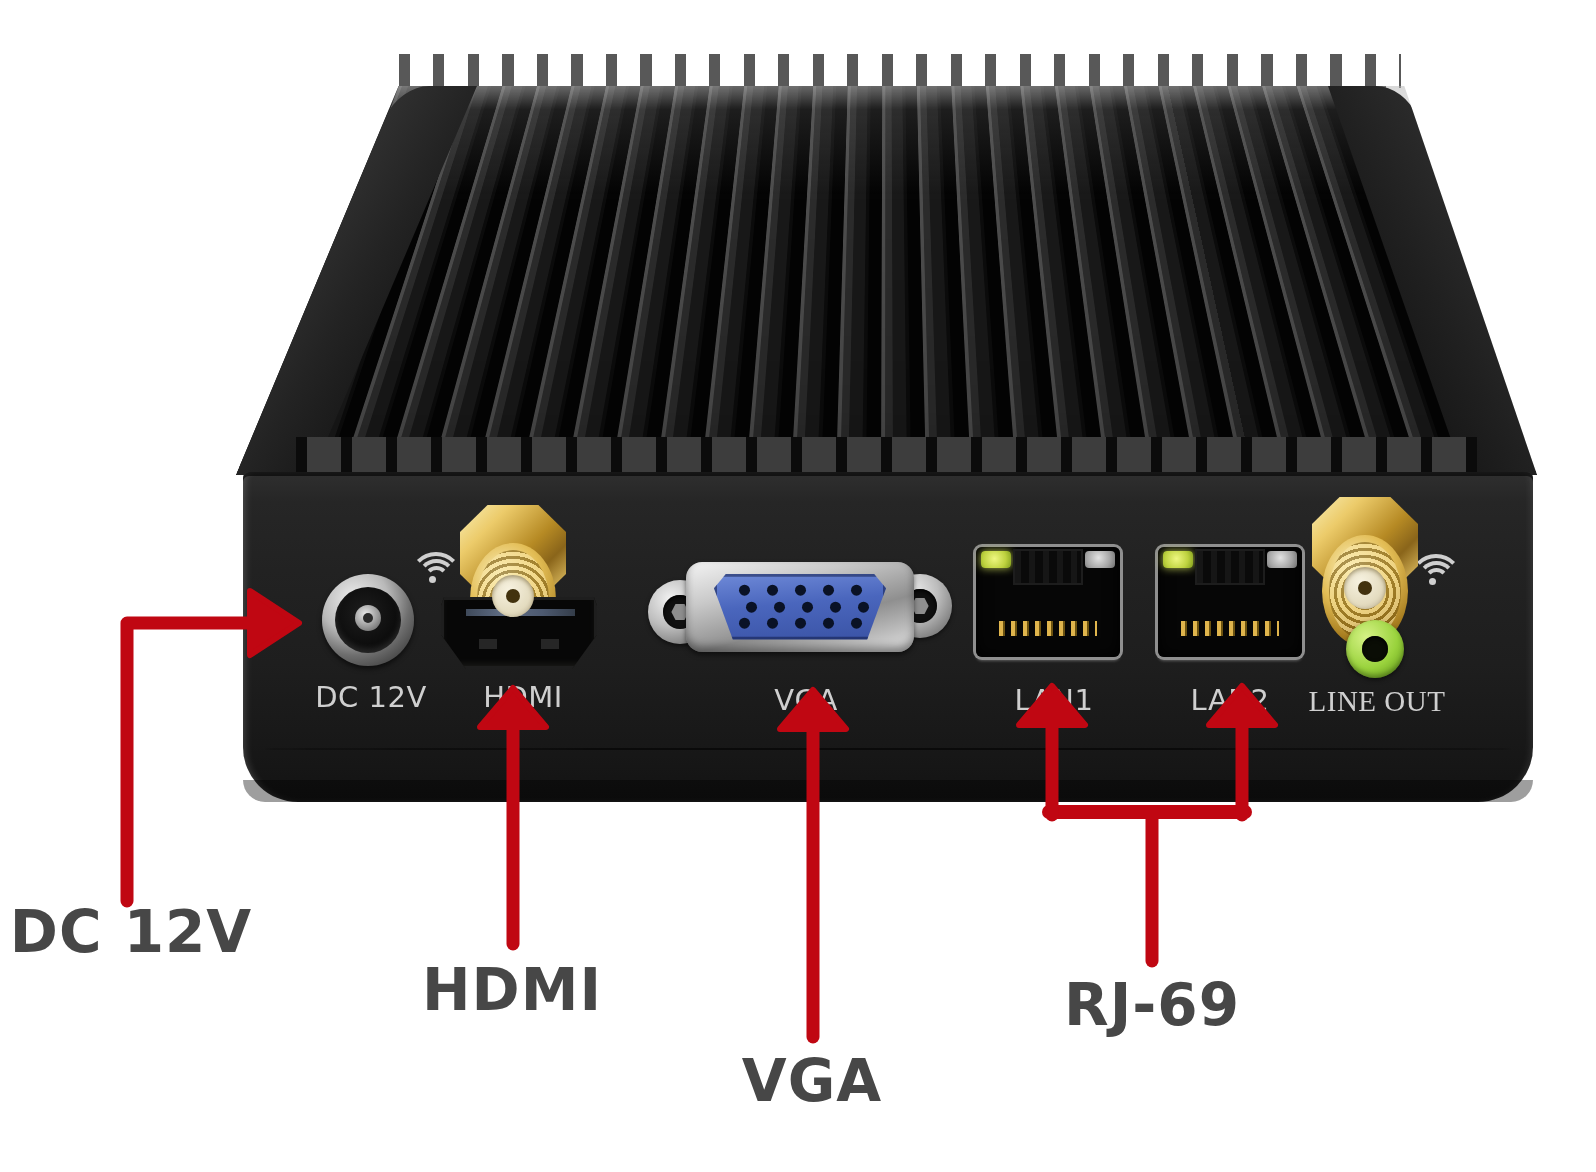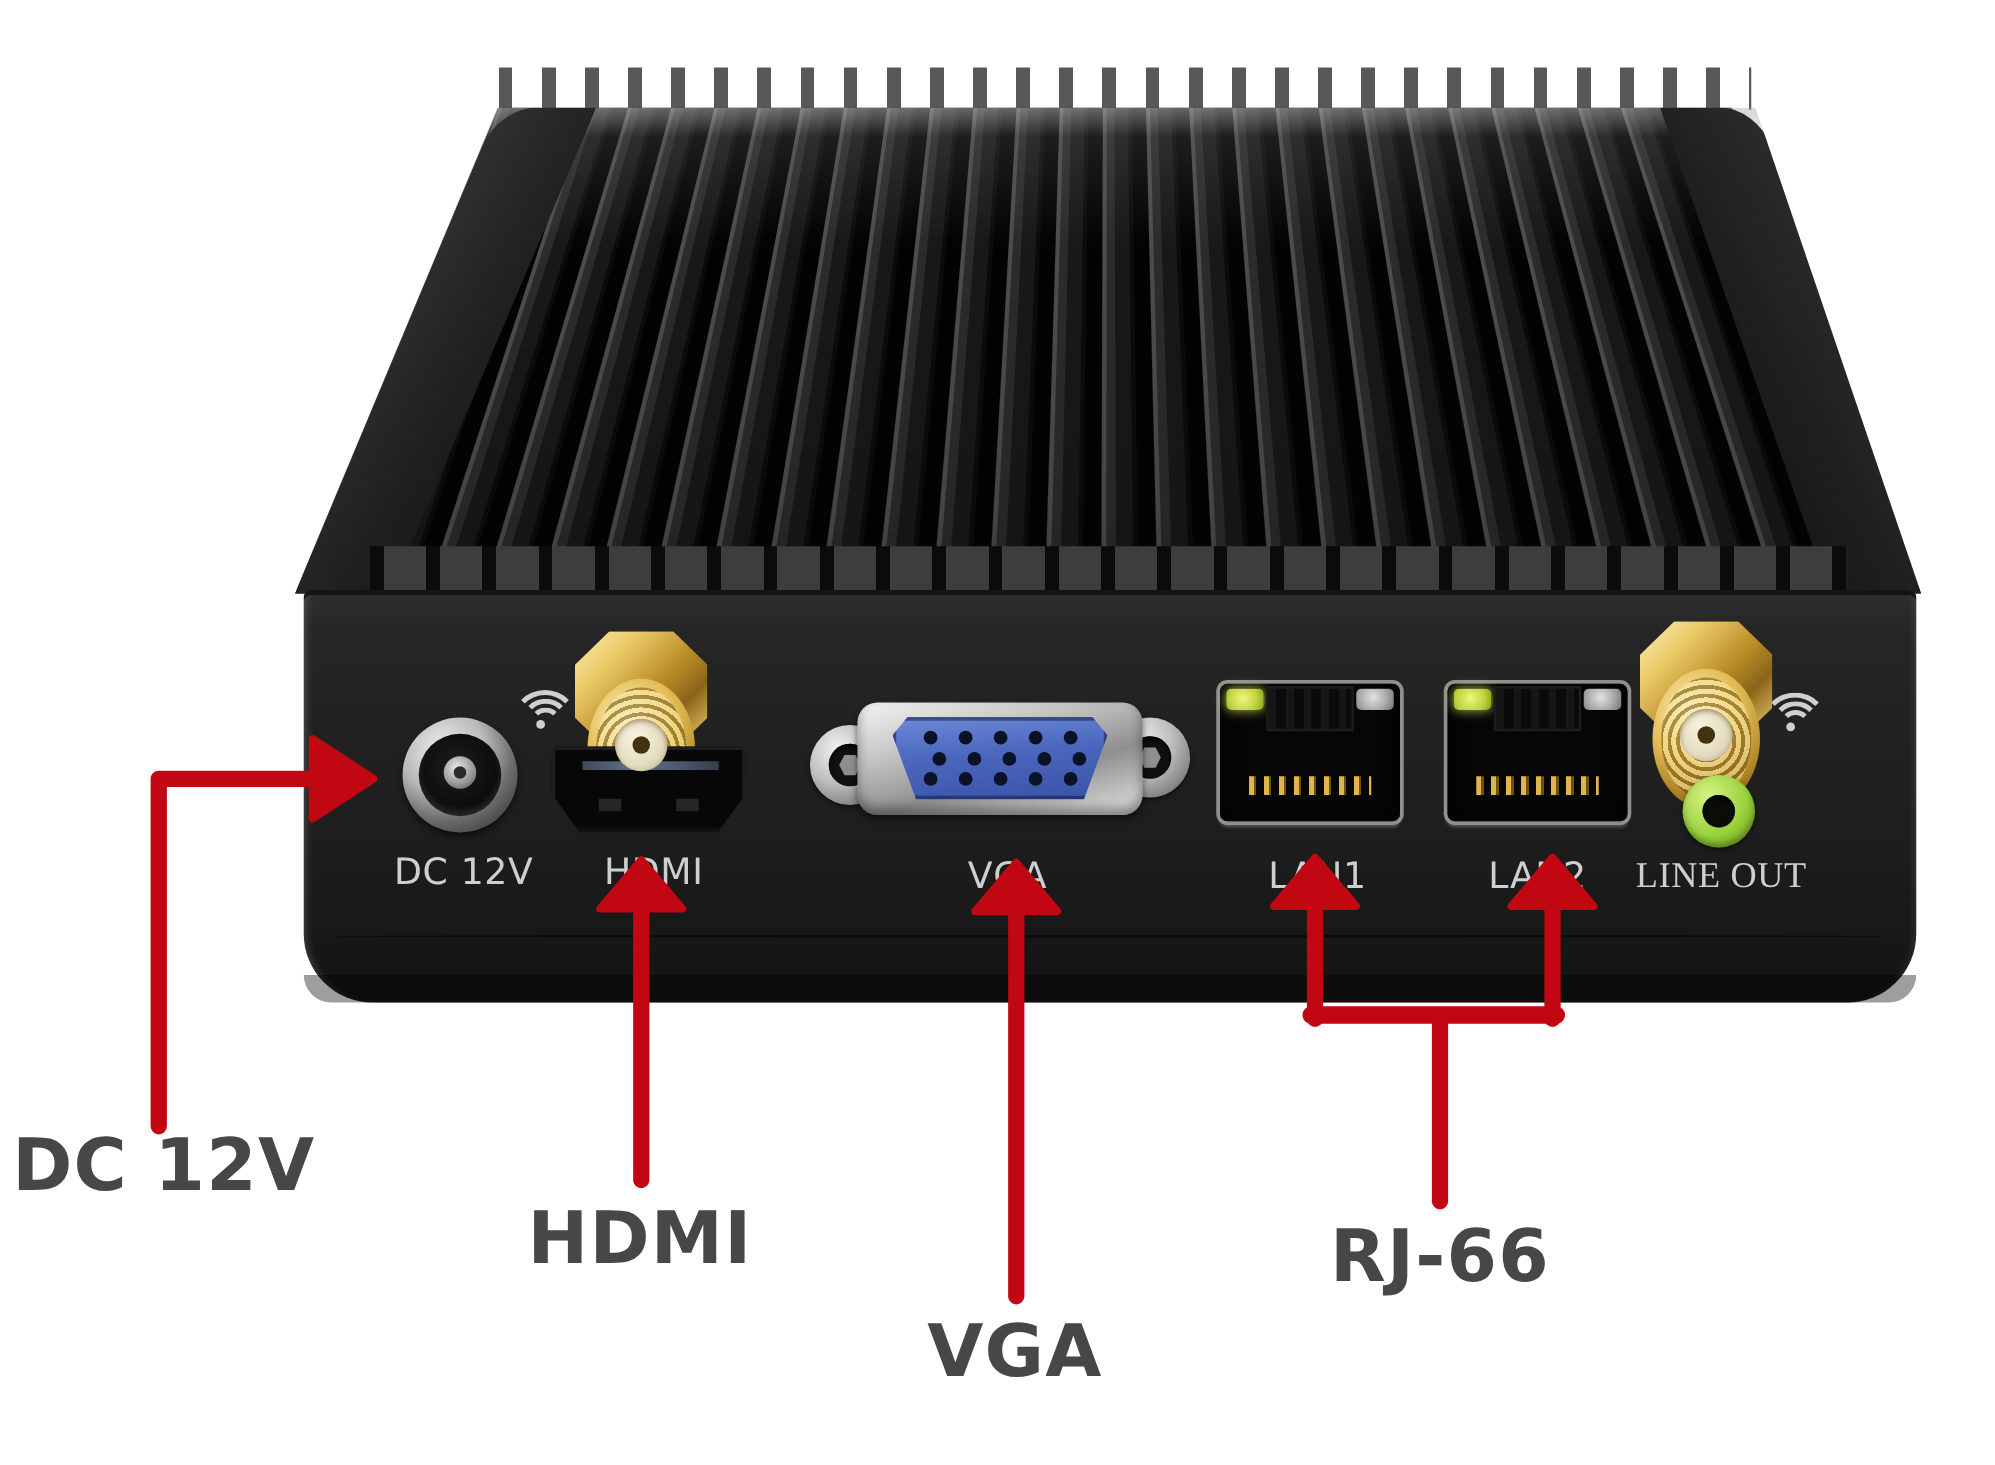--- a/index.html
+++ b/index.html
@@ -280,13 +280,13 @@
   <path class="bar" d="M1049 812 H1245"></path>
   <path d="M1052 815 V724"></path>
   <path d="M1242 815 V724"></path>
   <polygon points="1019,725 1052,686 1085,725"></polygon>
   <polygon points="1209,725 1242,686 1275,725"></polygon>
 </svg>
 
 <div class="ann" style="left:131px;top:932px;">DC 12V</div>
 <div class="ann" style="left:512px;top:990px;">HDMI</div>
 <div class="ann" style="left:812px;top:1081px;">VGA</div>
-<div class="ann" style="left:1152px;top:1005px;">RJ-66</div>
+<div class="ann" style="left:1152px;top:1005px;">RJ-69</div>
 
 </body></html>

